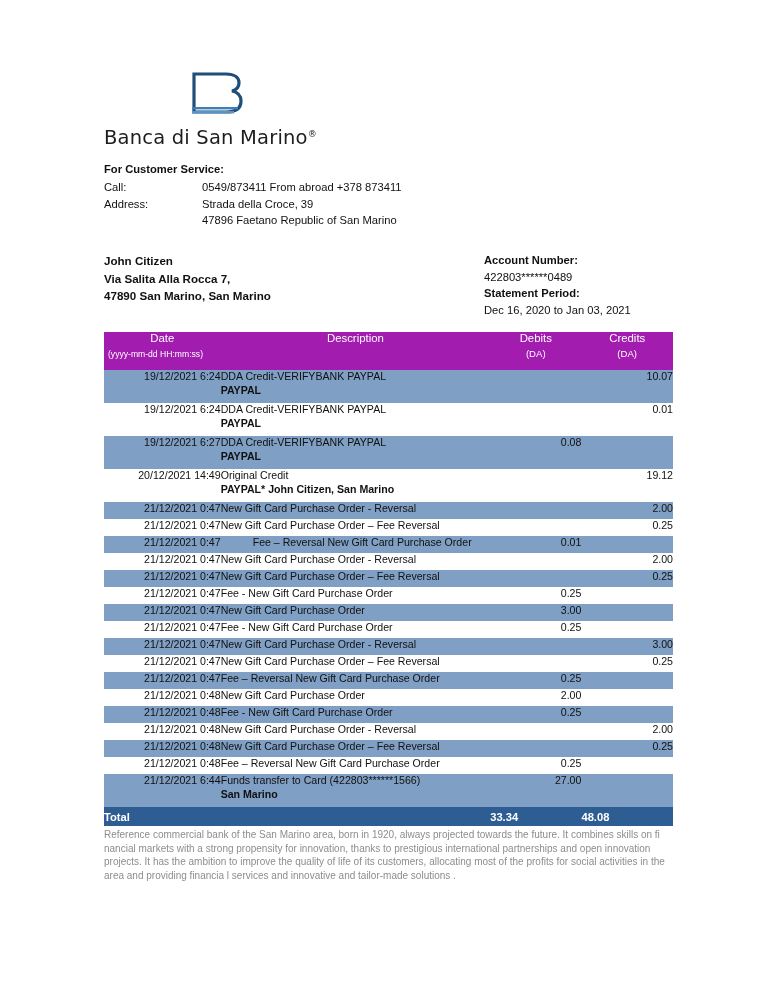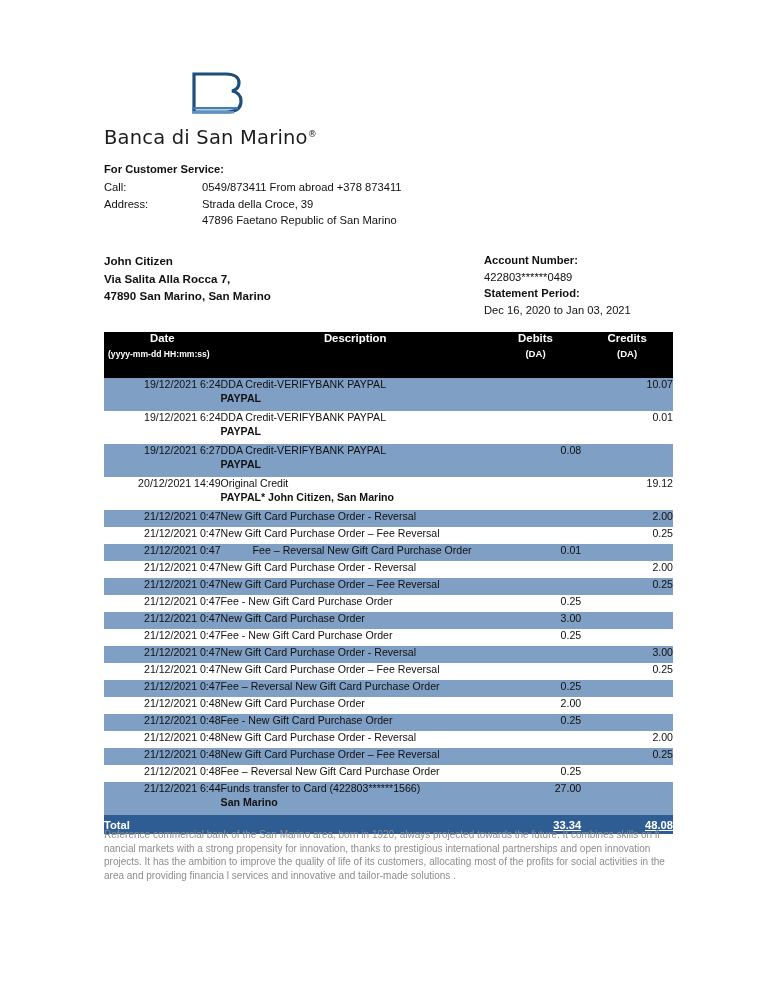--- a/index.html
+++ b/index.html
@@ -82,28 +82,28 @@
     position: absolute;
     left: 104px;
     top: 332px;
     width: 569px;
     border-collapse: collapse;
     font-size: 10.6px;
   }
   .stmt-table td, .stmt-table th { padding: 0; }
 
   .hdr-cell {
-    background: #000000;
+    background: #a21caf;
     color: #ffffff;
-    font-weight: bold;
+    font-weight: normal;
     font-size: 11.4px;
     text-align: center;
     vertical-align: top;
     padding-top: 5px;
-    height: 46px;
+    height: 38px;
   }
   .hdr-sub {
     display: block;
     font-size: 9.6px;
     margin-top: 4px;
   }
   .hdr-date-sub {
     display: block;
     font-size: 8.6px;
     text-align: left;
@@ -146,21 +146,21 @@
 
   .total-cell {
     background: #2e5d94;
     color: #ffffff;
     font-weight: bold;
     font-size: 11.2px;
     height: 19px;
     vertical-align: middle;
   }
   .total-label { text-align: left; padding-left: 4px; margin-top: 44px; }
-  .total-num { text-align: right; padding-right: 7px; text-decoration: underline; }
+  .total-num { padding-right: 7px; }
 
   
   .footer-note {
     position: absolute;
     left: 104px;
     top: 828px;
     width: 578px;
     font-size: 10px;
     line-height: 13.5px;
     color: #8d8d8d;

